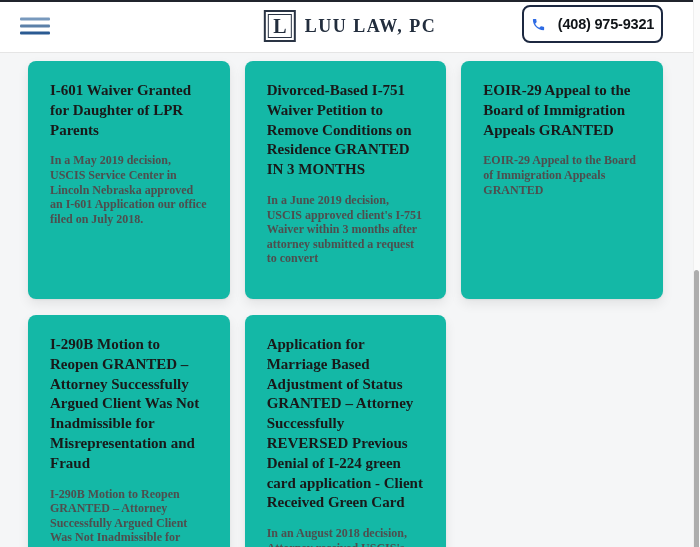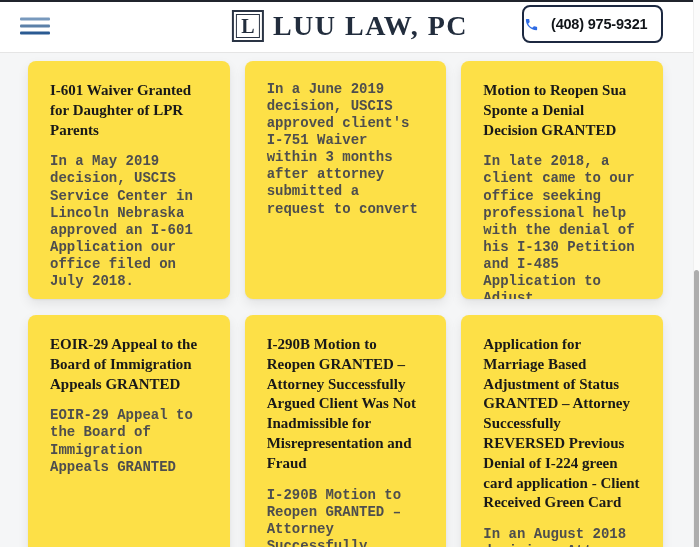--- a/index.html
+++ b/index.html
@@ -46,62 +46,62 @@
   }
   .logo-inner {
     flex: 1;
     border: 1px solid #2a3444;
     display: flex; align-items: center; justify-content: center;
     font-family: "Liberation Serif", serif;
     font-weight: 700; font-size: 20px; color: #222d3d; line-height: 1;
   }
   .brand-name {
     font-family: "Liberation Serif", serif;
-    font-weight: 700; font-size: 28px; letter-spacing: 1.5px;
+    font-weight: 700; font-size: 18px; letter-spacing: 1.5px;
     color: #222d3d; white-space: nowrap;
   }
   .phone-btn {
     position: absolute; right: 37px; top: 5px;
     width: 141px; height: 38px;
     background: #ffffff;
     border: 2px solid #1c2840; border-radius: 8px;
-    display: flex; align-items: center; justify-content: flex-start; gap: 12px;
+    display: flex; align-items: center; justify-content: center; gap: 12px;
     cursor: pointer; text-decoration: none;
   }
   .phone-btn svg { width: 15px; height: 15px; flex: 0 0 auto; }
   .phone-label {
     font-family: "Liberation Sans", sans-serif;
     font-weight: 700; font-size: 14.5px; letter-spacing: -0.2px;
     color: #101418; white-space: nowrap;
   }
   
   main {
     padding: 8px 37px 0 28px;
     display: grid;
     grid-template-columns: repeat(3, 1fr);
     grid-template-rows: 238px 380px;
     gap: 16px 15px;
   }
   .card {
-    background: #fde047;
+    background: #14b8a6;
     border-radius: 8px;
     padding: 20px 22px;
     box-shadow: 0 1px 2px rgba(0,0,0,0.05), 0 5px 12px rgba(0,0,0,0.08);
     cursor: pointer;
     overflow: hidden;
   }
   .card-title {
     font-family: "Liberation Serif", serif;
     font-weight: 700; font-size: 15px; line-height: 1.32;
     color: #191919;
     margin: 0 0 13px 0;
   }
   .card-body {
-    font-family: Liberation Mono, monospace;
-    font-weight: 700; font-size: 14px; line-height: 1.22;
+    font-family: Liberation Serif, serif;
+    font-weight: 700; font-size: 12px; line-height: 1.22;
     color: #4e4e4e;
     margin: 0;
   }
   
   .scrollbar {
     position: absolute; right: 0; top: 0;
     width: 7px; height: 547px;
     background: #fbfbfb;
     border-left: 1px solid #efefef;
     z-index: 40;
@@ -138,25 +138,22 @@
     <span class="phone-label">(408) 975-9321</span>
   </a>
 </header>
 
 <main>
   <article class="card">
     <h3 class="card-title">I-601 Waiver Granted for Daughter of LPR Parents</h3>
     <p class="card-body">In a May 2019 decision, USCIS Service Center in Lincoln Nebraska approved an I-601 Application our office filed on July 2018.</p>
   </article>
   <article class="card">
+    <h3 class="card-title">Divorced-Based I-751 Waiver Petition to Remove Conditions on Residence GRANTED IN 3 MONTHS</h3>
     <p class="card-body">In a June 2019 decision, USCIS approved client's I-751 Waiver within 3 months after attorney submitted a request to convert</p>
-  </article>
-  <article class="card">
-    <h3 class="card-title">Motion to Reopen Sua Sponte a Denial Decision GRANTED</h3>
-    <p class="card-body">In late 2018, a client came to our office seeking professional help with the denial of his I-130 Petition and I-485 Application to Adjust</p>
   </article>
   <article class="card">
     <h3 class="card-title">EOIR-29 Appeal to the Board of Immigration Appeals GRANTED</h3>
     <p class="card-body">EOIR-29 Appeal to the Board of Immigration Appeals GRANTED</p>
   </article>
   <article class="card">
     <h3 class="card-title">I-290B Motion to Reopen GRANTED – Attorney Successfully Argued Client Was Not Inadmissible for Misrepresentation and Fraud</h3>
     <p class="card-body">I-290B Motion to Reopen GRANTED – Attorney Successfully Argued Client Was Not Inadmissible for Misrepresentation and Fraud</p>
   </article>
   <article class="card">

